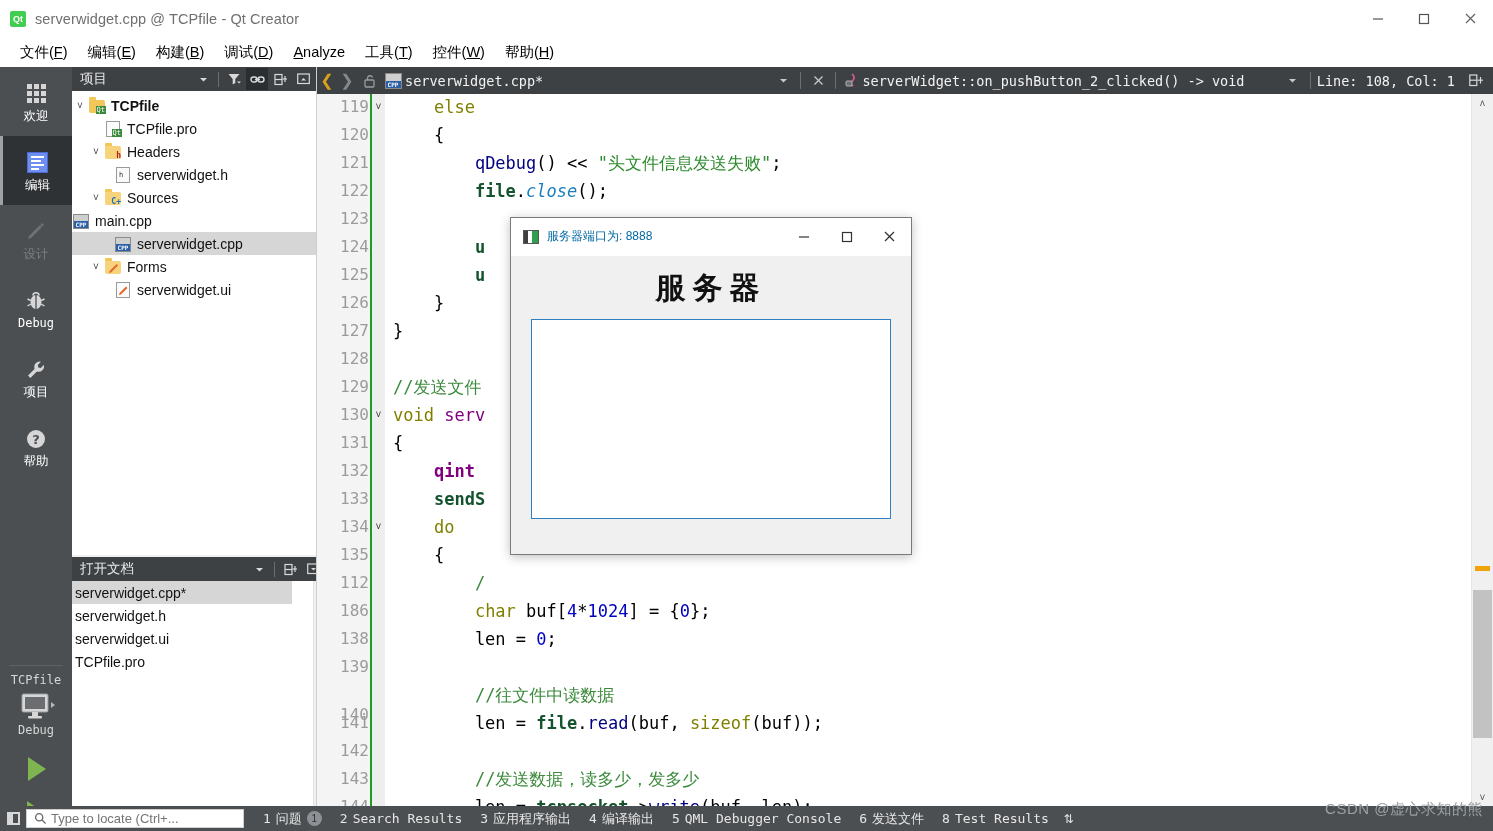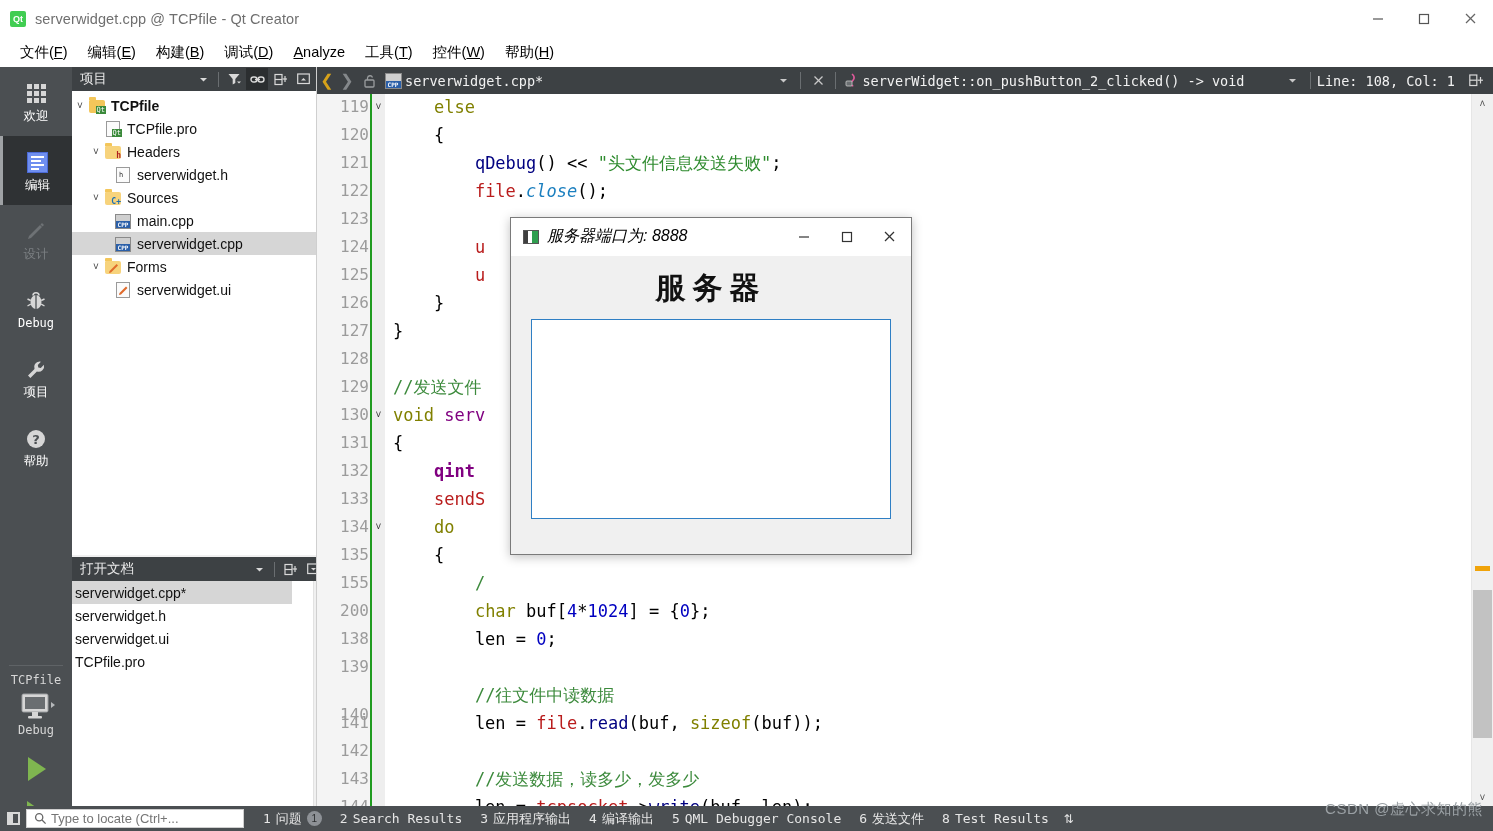--- a/index.html
+++ b/index.html
@@ -200,21 +200,21 @@
     height: 28px; line-height: 28px; color: #3a3a3a; font-size: 10px;
   }
   .codeline {
     position: absolute; left: 76px; height: 28px; line-height: 28px;
     font-family: "DejaVu Sans Mono", monospace; font-size: 17px;
     white-space: pre; color: #000000;
   }
   .kw   { color: #808000; }
   .typ  { color: #800080; }
   .fn   { color: #000080; }
-  .fnb  { color: #b91c1c; }
+  .fnb  { color: #14532d; font-weight: bold; }
   .mem  { color: #1b7fbf; font-style: italic; }
   .str  { color: #2e8b2e; }
   .cmt  { color: #3c8a3c; }
   .num  { color: #0000c0; }
   .op   { color: #000000; }
 
   .vscroll {
     position: absolute; right: 0; top: 94px; width: 21px; height: 712px;
     background: #f0f0f0;
   }
@@ -241,21 +241,21 @@
   }
   .dlg-title {
     height: 38px; background: #ffffff; display: flex; align-items: center;
     border-bottom: 1px solid #ffffff;
   }
   .dlg-appicon {
     width: 16px; height: 14px; margin: 0 8px 0 12px; flex: none;
     background: linear-gradient(90deg,#3f3f3f 0 28%, #ffffff 28% 55%, #2f9e4f 55% 100%);
     border: 1px solid #555;
   }
-  .dlg-title-text { font-size: 16px; color: #000000; font-style: italic; }
+  .dlg-title-text { font-size: 12px; color: #0369a1; }
   .dlg-ctrls { margin-left: auto; display: flex; }
   .dlg-btn {
     width: 43px; height: 38px; display: flex; align-items: center; justify-content: center;
     color: #333;
   }
   .dlg-body { flex: 1; position: relative; padding: 0 20px; }
   .dlg-heading {
     text-align: center; font-family: "DejaVu Serif", serif; font-size: 30px;
     color: #111; letter-spacing: 7px; padding: 12px 0 10px 0; font-weight: 600;
   }
@@ -540,21 +540,21 @@
 
       <div class="trow" style="padding-left:16px">
         <span class="twist">˅</span>
         <span class="ficon">
           <span class="folder open"></span>
             <span class="badge c">C+</span>
         </span>
         <span class="tlabel">Sources</span>
       </div>
 
-      <div class="trow" style="padding-left:42px">
+      <div class="trow" style="">
         <span class="ficon">
           <span class="cppicon">
               <span class="top"></span>
               <span class="bot">CPP</span>
             </span>
         </span>
         <span class="tlabel">main.cpp</span>
       </div>
 
       <div class="trow sel" style="padding-left:42px">
@@ -708,22 +708,22 @@
         <div class="lnum" style="top: 251px;">128</div>
         <div class="lnum" style="top: 279px;">129</div>
         <div class="lnum" style="top: 307px;">130</div>
         <div class="fold" style="top: 307px;">˅</div>
         <div class="lnum" style="top: 335px;">131</div>
         <div class="lnum" style="top: 363px;">132</div>
         <div class="lnum" style="top: 391px;">133</div>
         <div class="lnum" style="top: 419px;">134</div>
         <div class="fold" style="top: 419px;">˅</div>
         <div class="lnum" style="top: 447px;">135</div>
-        <div class="lnum" style="top: 475px;">155</div>
-        <div class="lnum" style="top: 503px;">200</div>
+        <div class="lnum" style="top: 475px;">112</div>
+        <div class="lnum" style="top: 503px;">186</div>
         <div class="lnum" style="top: 531px;">138</div>
         <div class="lnum" style="top: 559px;">139</div>
         <div class="lnum" style="top: 607px;">140</div>
         <div class="lnum" style="top: 615px;">141</div>
         <div class="lnum" style="top: 643px;">142</div>
         <div class="lnum" style="top: 671px;">143</div>
         <div class="lnum" style="top: 699px;">144</div>
       </div>
     <div id="codearea">
         <div class="codeline" style="top: -1px;"><span class="op">    </span><span class="kw">else</span></div>

